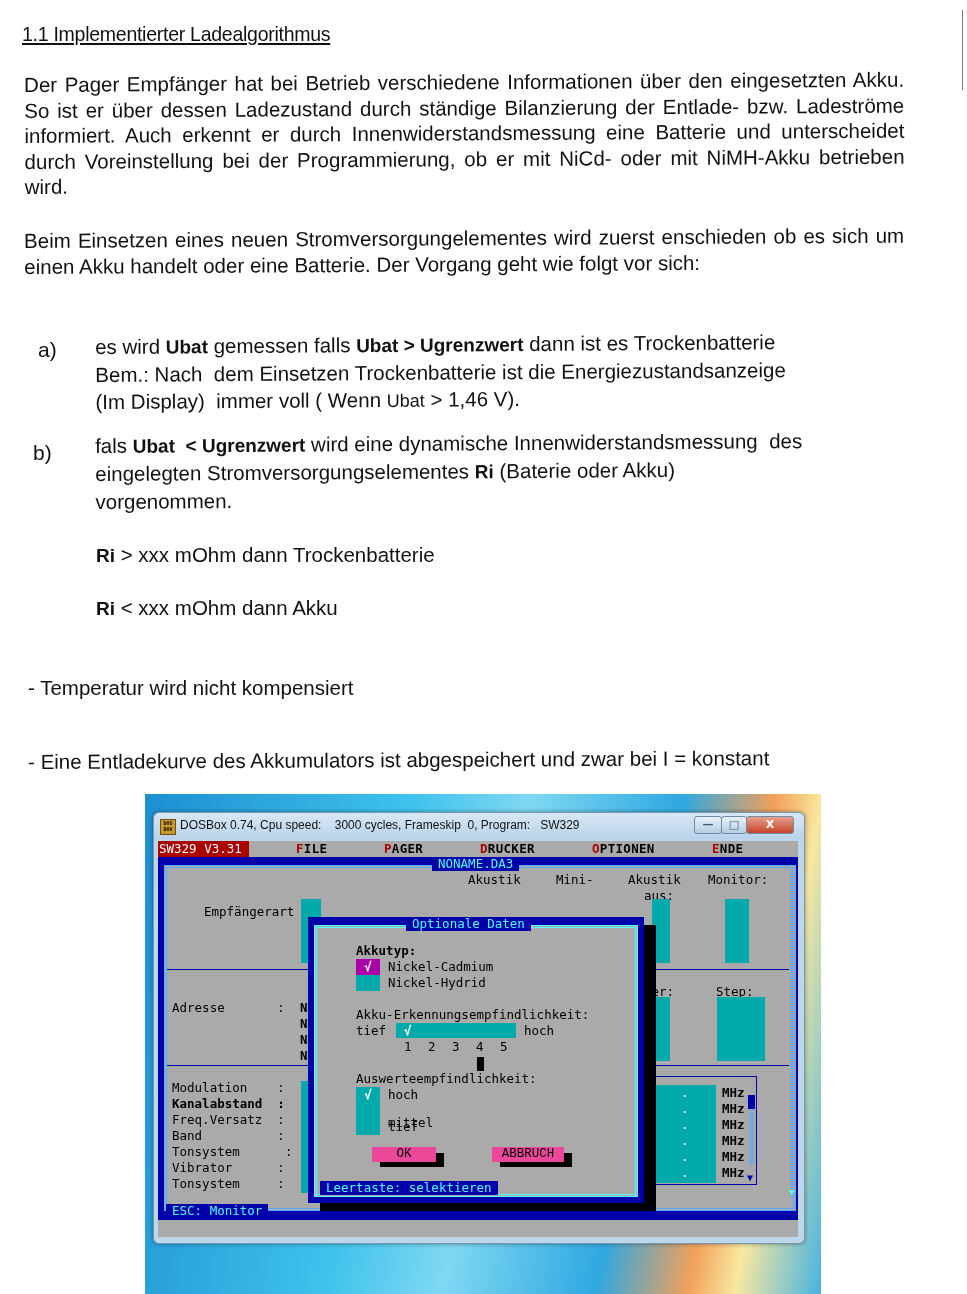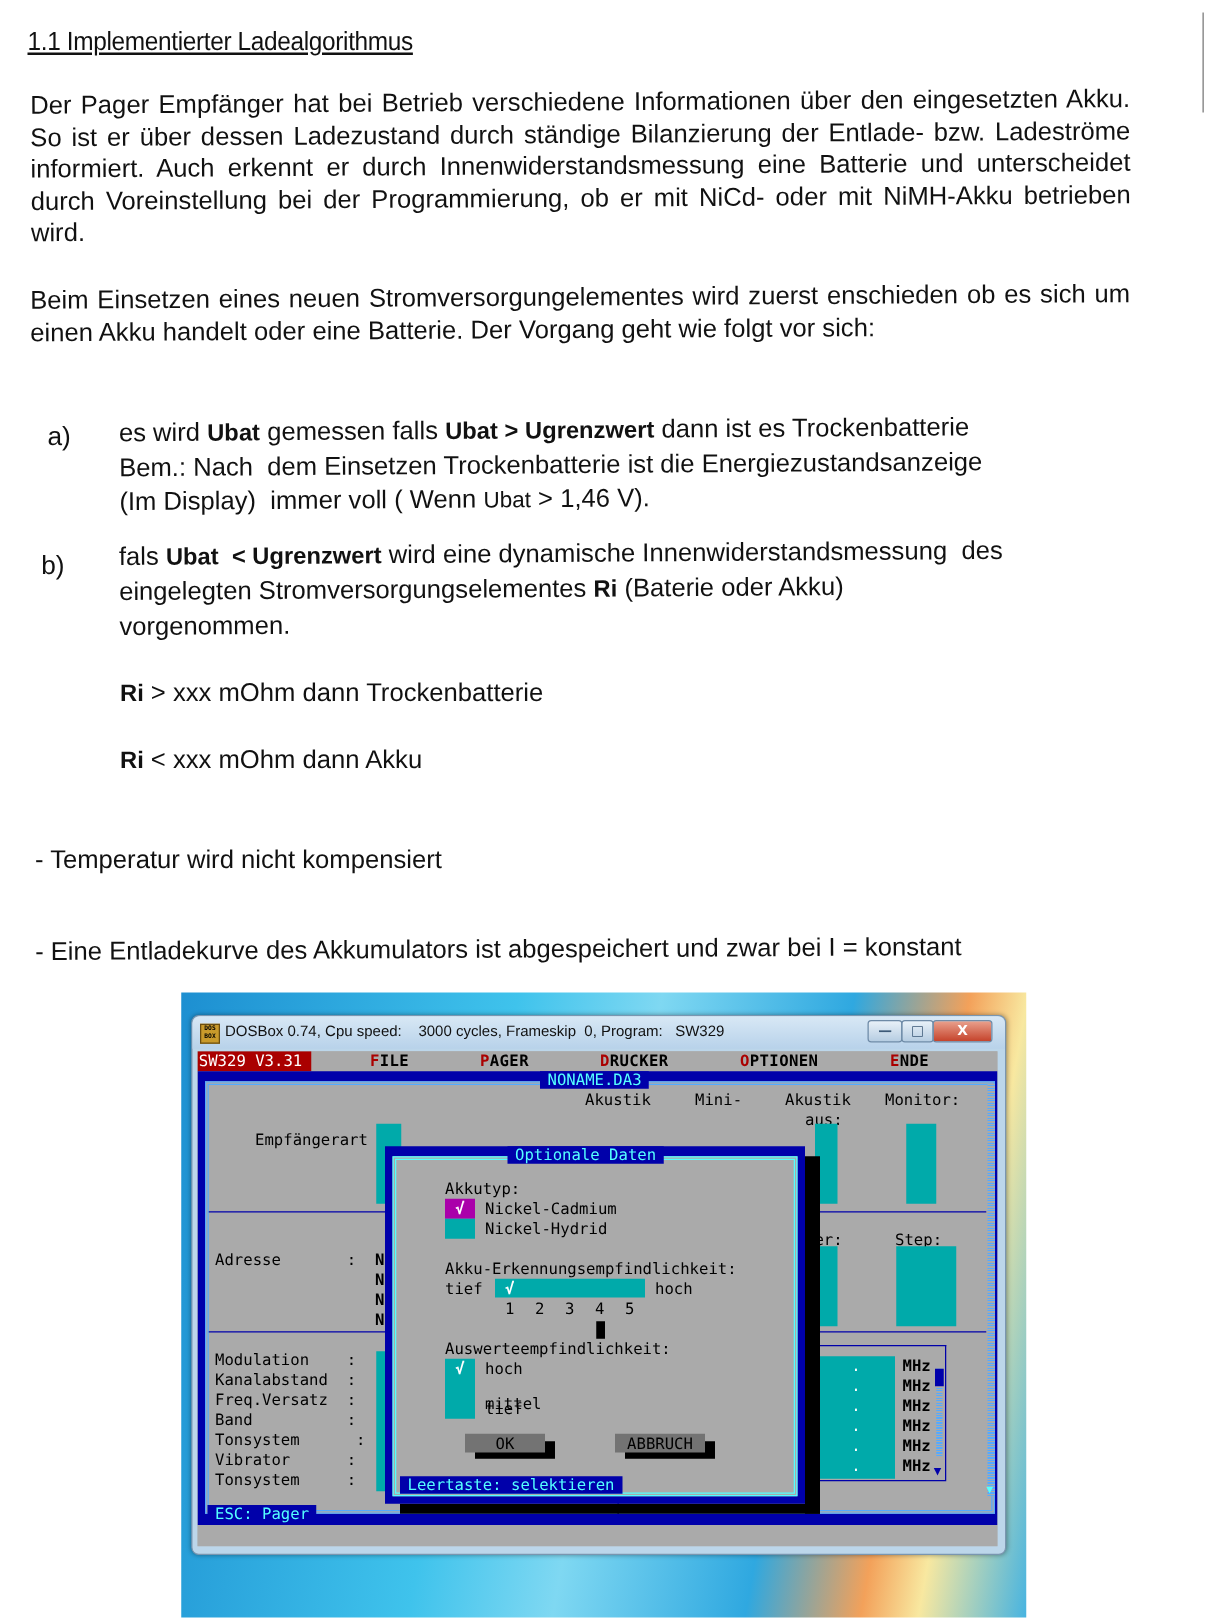--- a/index.html
+++ b/index.html
@@ -37,21 +37,21 @@
   .ftitle { color:#55ffff; background:#0000aa; padding:0 6px; line-height:14px; }
   .lbl { color:#000; line-height:16px; }
   .cyan { background:#00aaaa; }
   .hline { height:1px; background:#0000aa; }
   .statusbar { left:0; top:379px; width:640px; height:17px; background:#aaaaaa; }
 
   .dlg { left:150px; top:76px; width:336px; height:286px; background:#0000aa; }
   .dlg-inner { left:6px; top:8px; width:318px; height:266px; border:3px double #55ffff; background:#aaaaaa; }
   .dlg-shadow { left:486px; top:84px; width:12px; height:286px; background:#000; }
   .dlg-shadow2 { left:162px; top:362px; width:336px; height:8px; background:#000; }
-  .btn-green { background:#737373; color:#000; text-align:center; line-height:15px; }
+  .btn-green { background:#ec4899; color:#000; text-align:center; line-height:15px;font-family:Liberation Mono, monospace; }
   .btn-shadow { background:#000; }
   .chk-pink { background:#aa00aa; color:#fff; text-align:center; font-weight:bold; line-height:15px; }
   .chk-cyan { background:#00aaaa; color:#fff; text-align:center; font-weight:bold; line-height:15px; }
   .gray-dark { color:#555; }
   .scroll { background: repeating-linear-gradient(0deg,#55aaff 0 1px,#aaaaaa 1px 2px); }
 </style>
 </head>
 <body>
 
 <div class="abs heading">1.1 Implementierter Ladealgorithmus</div>
@@ -127,21 +127,21 @@
         <div class="abs lbl mono" style="left:142px;top:159px;font-weight:bold;">N</div>
         <div class="abs lbl mono" style="left:142px;top:175px;font-weight:bold;">N</div>
         <div class="abs lbl mono" style="left:142px;top:191px;font-weight:bold;">N</div>
         <div class="abs lbl mono" style="left:486px;top:127px;">her:</div>
         <div class="abs lbl mono" style="left:558px;top:127px;">Step:</div>
         <div class="abs cyan" style="left:494px;top:140px;width:18px;height:64px;"></div>
         <div class="abs cyan" style="left:559px;top:140px;width:48px;height:64px;"></div>
         <div class="abs hline" style="left:9px;top:208px;width:622px;"></div>
 
         <div class="abs lbl mono" style="left:14px;top:223px;">Modulation    :</div>
-        <div class="abs lbl mono" style="left:14px;top:239px;">Kanalabstand  :</div>
+        <div class="abs lbl mono" style="left:14px;top:239px;font-weight:bold;">Kanalabstand  :</div>
         <div class="abs lbl mono" style="left:14px;top:255px;">Freq.Versatz  :</div>
         <div class="abs lbl mono" style="left:14px;top:271px;">Band          :</div>
         <div class="abs lbl mono" style="left:14px;top:287px;">Tonsystem      :</div>
         <div class="abs lbl mono" style="left:14px;top:303px;">Vibrator      :</div>
         <div class="abs lbl mono" style="left:14px;top:319px;">Tonsystem     :</div>
         <div class="abs cyan" style="left:143px;top:224px;width:16px;height:112px;"></div>
 
         <div class="abs" style="left:449px;top:219px;width:150px;height:1px;background:#0000aa;"></div>
         <div class="abs" style="left:598px;top:219px;width:1px;height:108px;background:#0000aa;"></div>
         <div class="abs" style="left:449px;top:327px;width:150px;height:1px;background:#0000aa;"></div>
@@ -171,30 +171,30 @@
         <div class="abs" style="left:336px;top:319px;width:1px;height:38px;background:#0000aa;"></div>
         <div class="abs mono" style="left:372px;top:319px;line-height:16px;color:#888;">SORT</div>
         <div class="abs" style="left:410px;top:323px;width:8px;height:9px;background:#555;"></div>
         <div class="abs" style="left:372px;top:335px;width:48px;height:6px;background:#000;"></div>
         <div class="abs" style="left:449px;top:319px;width:45px;height:16px;background:#000;"></div>
         <div class="abs mono" style="left:468px;top:319px;line-height:16px;color:#888;">6:</div>
 
         <div class="abs scroll" style="left:632px;top:10px;width:6px;height:330px;"></div>
         <div class="abs" style="left:631px;top:330px;color:#55ffff;font-size:9px;">▼</div>
 
-        <div class="abs ftitle mono" style="left:8px;top:347px;background:#0000aa;">ESC: Pager</div>
+        <div class="abs ftitle mono" style="left:8px;top:347px;background:#0000aa;">ESC: Monitor</div>
       </div>
 
       <div class="abs dlg-shadow"></div>
       <div class="abs dlg-shadow2"></div>
       <div class="abs dlg">
         <div class="abs dlg-inner"></div>
         <div class="abs ftitle mono" style="left:98px;top:0;">Optionale Daten</div>
 
-        <div class="abs lbl mono" style="left:48px;top:26px;">Akkutyp:</div>
+        <div class="abs lbl mono" style="left:48px;top:26px;font-weight:bold;">Akkutyp:</div>
         <div class="abs chk-pink mono" style="left:48px;top:42px;width:24px;height:16px;">√</div>
         <div class="abs lbl mono" style="left:80px;top:42px;">Nickel-Cadmium</div>
         <div class="abs chk-cyan" style="left:48px;top:58px;width:24px;height:16px;"></div>
         <div class="abs lbl mono" style="left:80px;top:58px;">Nickel-Hydrid</div>
 
         <div class="abs lbl mono" style="left:48px;top:90px;">Akku-Erkennungsempfindlichkeit:</div>
         <div class="abs lbl mono" style="left:48px;top:106px;">tief</div>
         <div class="abs cyan" style="left:88px;top:106px;width:120px;height:15px;"></div>
         <div class="abs mono" style="left:96px;top:106px;line-height:15px;color:#fff;font-weight:bold;">√</div>
         <div class="abs lbl mono" style="left:216px;top:106px;">hoch</div>

